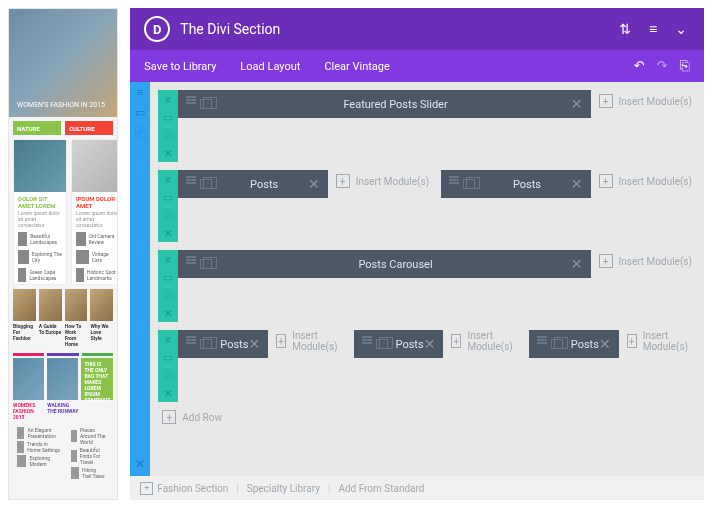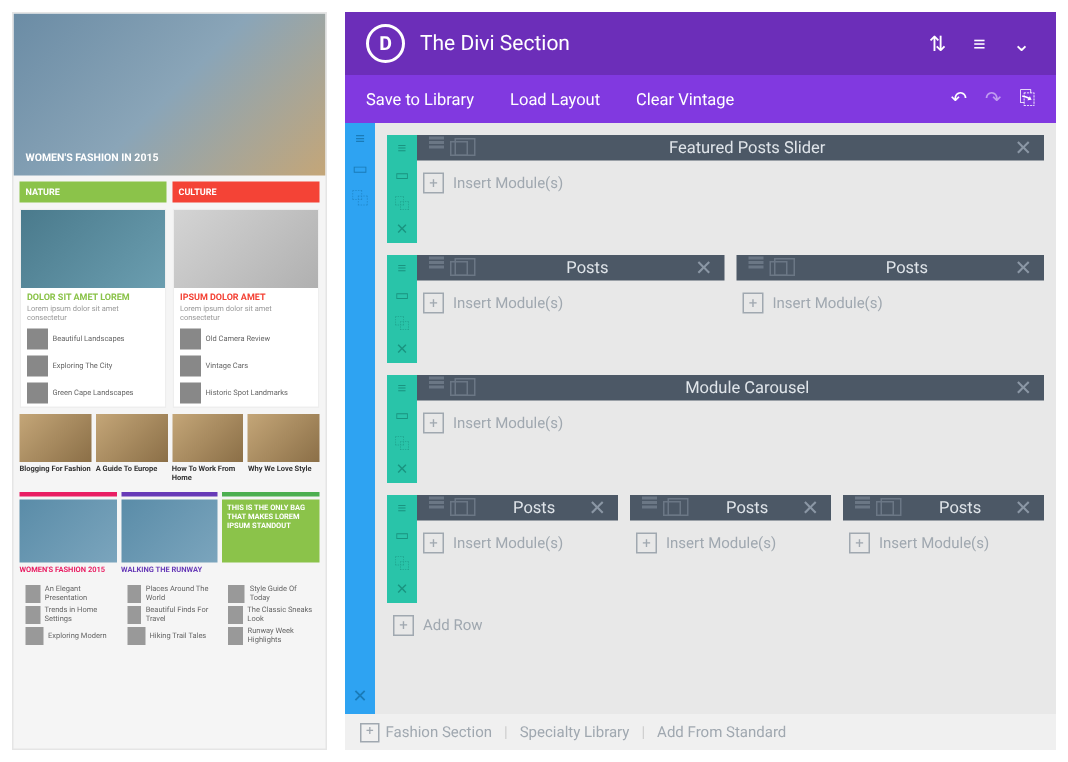--- a/index.html
+++ b/index.html
@@ -1,19 +1,19 @@
 <!DOCTYPE html>
 <html><head>
 <meta charset="utf-8">
 <style>
 *{box-sizing:border-box;margin:0;padding:0;font-family:-apple-system,BlinkMacSystemFont,"Segoe UI",Roboto,sans-serif}
 body{background:#fff;width:712px;height:508px;overflow:hidden;display:flex;gap:12px;padding:8px}
 .preview{width:210px;height:492px;background:#f5f5f5;border:1px solid #e5e5e5;overflow:hidden;display:flex;flex-direction:column}
 .hero{height:108px;background:linear-gradient(135deg,#6b8ca5 0%,#8aa5b8 50%,#c4a678 100%);position:relative}
-.hero-txt{position:absolute;bottom:8px;left:8px;color:#fff;font-size:7px;font-weight:700}
+.hero-txt{position:absolute;bottom:8px;left:8px;color:#fff;font-size:7px;font-weight:400}
 .cats{display:flex;gap:4px;padding:4px}
 .cat{flex:1;height:14px;font-size:6px;font-weight:700;color:#fff;display:flex;align-items:center;padding:0 4px}
 .cat.c1{background:#8bc34a}.cat.c2{background:#f44336}
 .dual{display:flex;gap:4px;padding:0 4px}
 .card{flex:1;background:#fff;border:1px solid #eee}
 .cimg{height:52px;background:linear-gradient(135deg,#4a7a8c,#6b9eb0)}
 .cimg2{background:linear-gradient(135deg,#d4d4d4,#b0b0b0)}
 .cttl{font-size:6px;font-weight:700;padding:3px 4px 1px}
 .cttl.g{color:#8bc34a}.cttl.r{color:#f44336}
 .cdesc{font-size:5px;color:#999;padding:0 4px 2px;line-height:1.2}
@@ -59,21 +59,21 @@
 .mrow{display:flex;gap:8px}
 .mod{flex:1;background:#4c5866;height:28px;display:flex;align-items:center;padding:0 8px;color:#ccd3db;font-size:11px}
 .mhdl{display:flex;gap:4px;margin-right:8px}
 .mln{width:10px;height:2px;background:#6b7785;box-shadow:0 3px 0 #6b7785,0 -3px 0 #6b7785}
 .mcopy{width:12px;height:10px;border:1px solid #6b7785;position:relative}
 .mcopy::after{content:"";position:absolute;width:12px;height:10px;border:1px solid #6b7785;left:2px;top:-3px}
 .mname{flex:1;text-align:center;color:#e0e5ea}
 .mclose{font-size:14px;cursor:pointer;color:#8b97a5}
 .ins{height:22px;display:flex;align-items:center;padding:0 4px;color:#a0a8b0;font-size:10px;gap:6px;cursor:pointer}
 .plus{width:14px;height:14px;border:1px solid #a0a8b0;display:flex;align-items:center;justify-content:center;font-size:10px}
-.col{flex:1;display:flex;flex-direction:column;gap:4px}
+.col{flex:1;display:flex;flex-direction:row;gap:4px}
 .addrow{height:22px;display:flex;align-items:center;padding:0 4px;color:#a0a8b0;font-size:10px;gap:6px;cursor:pointer;margin-top:-4px}
 .ftr{height:24px;display:flex;align-items:center;padding:0 10px;color:#a0a8b0;font-size:10px;gap:4px}
 .fplus{width:13px;height:13px;border:1px solid #a0a8b0;display:flex;align-items:center;justify-content:center;font-size:9px}
 .fsep{margin:0 4px;color:#ccc}
 </style>
 </head>
 <body>
 
 <div class="preview">
   <div class="hero">
@@ -307,21 +307,21 @@
           <div class="gicn">✕</div>
         </div>
         <div class="rows">
           <div class="mrow">
             <div class="col">
               <div class="mod">
                 <div class="mhdl">
                     <div class="mln"></div>
                     <div class="mcopy"></div>
                   </div>
-                <div class="mname">Module Carousel</div>
+                <div class="mname">Posts Carousel</div>
                 <div class="mclose">✕</div>
               </div>
               <div class="ins">
                   <div class="plus">+</div>
                   <span>Insert Module(s)</span>
                 </div>
             </div>
           </div>
         </div>
       </div>

